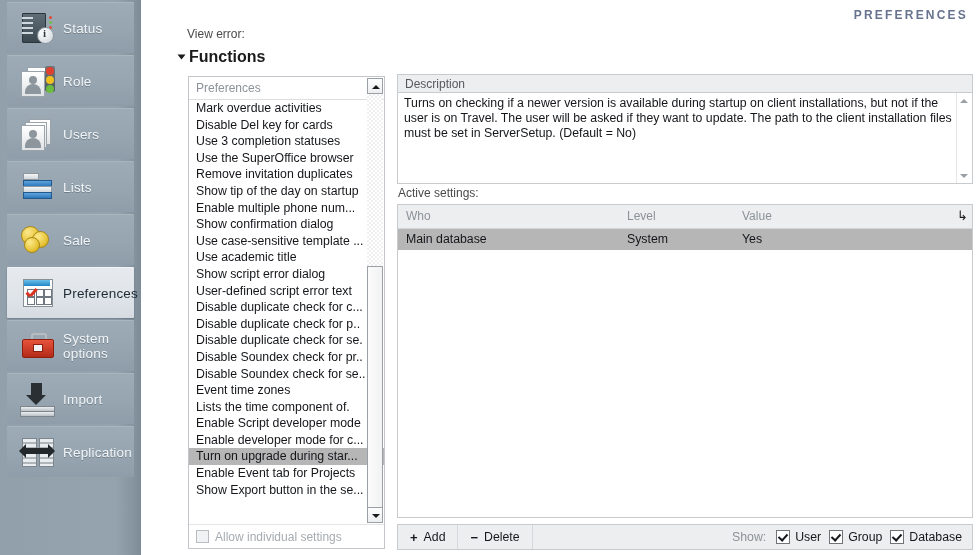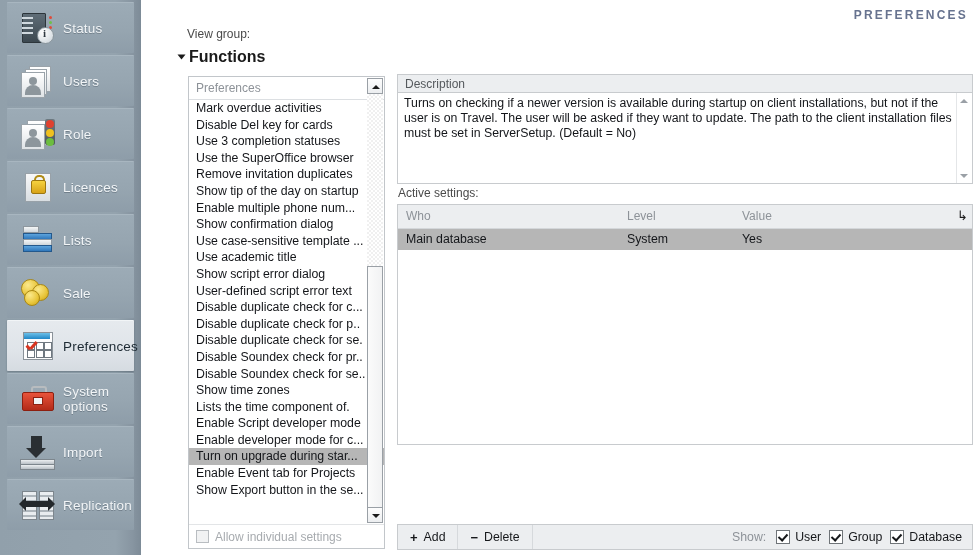--- a/index.html
+++ b/index.html
@@ -132,21 +132,21 @@
   .desc-head span{position:absolute;left:7px;top:2px;font-size:12px;color:#55595d;}
   .descbox{position:absolute;left:256px;top:92px;width:576px;height:92px;border:1px solid #c8cbce;box-sizing:border-box;background:#fff;}
   .desctext{position:absolute;left:6px;top:3px;right:20px;font-size:12.3px;color:#14161a;line-height:15.2px;}
   .descsb{position:absolute;right:0;top:0;width:15px;bottom:0;background:#fff;border-left:1px solid #e4e6e8;}
   .descsb .sbbtn{width:15px;height:15px;border:none;background:none;}
   .descsb .sbbtn i{left:3px;top:6px;border-left:4px solid transparent;border-right:4px solid transparent;}
   .descsb .sbbtn.up i{border-bottom:4px solid #9aa0a6;}
   .descsb .sbbtn.dn i{border-top:4px solid #9aa0a6;}
 
   .active-label{position:absolute;left:257px;top:186px;font-size:12px;color:#4a4a4a;}
-  .grid{position:absolute;left:256px;top:204px;width:576px;height:241px;border:1px solid #c8cbce;box-sizing:border-box;background:#fff;}
+  .grid{position:absolute;left:256px;top:204px;width:576px;height:314px;border:1px solid #c8cbce;box-sizing:border-box;background:#fff;}
   .grid-head{height:23px;background:#eceef0;border-bottom:1px solid #d4d7da;display:flex;align-items:center;position:relative;}
   .grid-head .col{font-size:12px;color:#8d9298;position:absolute;top:4px;}
   .grid-head .sort{position:absolute;right:4px;top:3px;font-size:13px;color:#1b1b1b;}
   .grid-row{height:21px;display:flex;align-items:center;position:relative;cursor:default;}
   .grid-row.sel{background:#b6b6b6;}
   .grid-row .cell{font-size:12.3px;color:#14161a;position:absolute;top:3px;}
 
   .footerbar{position:absolute;left:256px;top:524px;width:576px;height:26px;background:#eceef0;border:1px solid #c8cbce;box-sizing:border-box;display:flex;align-items:center;}
   .fbtn{display:flex;align-items:center;height:100%;padding:0 12px;font-size:12.3px;color:#16181b;border-right:1px solid #d6d9dc;cursor:default;}
   .fbtn .pm{font-weight:bold;margin-right:6px;font-size:13px;}
@@ -173,58 +173,50 @@
         <span class="ln" style="top:16px"></span>
           <span class="dotr" style="top:15px"></span>
         <span class="ln" style="top:21px"></span>
           <span class="dotg" style="top:20px"></span>
         <span class="ic info"></span>
       </span>
       <span class="nav-label">Status</span>
     </div>
 
     <div class="nav-item">
+      <span class="nav-icon i-role">
+        <span class="ic card" style="left:8px;top:3px;width:20px;height:24px;"></span>
+        <span class="ic card" style="left:2px;top:7px;width:22px;height:24px;">
+          <span class="pers">
+              <span class="hd"></span>
+              <span class="bd"></span>
+            </span>
+        </span>
+        <span class="light"></span>
+          <span class="l1"></span>
+          <span class="l2"></span>
+          <span class="l3"></span>
+      </span>
+      <span class="nav-label">Role</span>
+    </div>
+
+    <div class="nav-item">
       <span class="nav-icon i-users">
         <span class="ic card c1"></span>
         <span class="ic card c2"></span>
         <span class="ic card c3">
           <span class="pers">
               <span class="hd"></span>
               <span class="bd"></span>
             </span>
         </span>
       </span>
       <span class="nav-label">Users</span>
     </div>
 
-    <div class="nav-item">
-      <span class="nav-icon i-role">
-        <span class="ic card" style="left:8px;top:3px;width:20px;height:24px;"></span>
-        <span class="ic card" style="left:2px;top:7px;width:22px;height:24px;">
-          <span class="pers">
-              <span class="hd"></span>
-              <span class="bd"></span>
-            </span>
-        </span>
-        <span class="light"></span>
-          <span class="l1"></span>
-          <span class="l2"></span>
-          <span class="l3"></span>
-      </span>
-      <span class="nav-label">Role</span>
-    </div>
-
-    <div class="nav-item">
-      <span class="nav-icon i-lic">
-        <span class="ic box"></span>
-          <span class="ic sh"></span>
-          <span class="ic lock"></span>
-      </span>
-      <span class="nav-label">Licences</span>
-    </div>
 
     <div class="nav-item">
       <span class="nav-icon i-lists">
         <span class="ic row" style="top:3px;width:14px"></span>
         <span class="ic row blue" style="top:10px"></span>
         <span class="ic row" style="top:16px"></span>
         <span class="ic row blue" style="top:22px"></span>
       </span>
       <span class="nav-label">Lists</span>
     </div>
@@ -279,21 +271,21 @@
         <span class="ic arrow2"></span>
       </span>
       <span class="nav-label">Replication</span>
     </div>
   </div>
 
   <div class="main">
 
     <div class="page-title">PREFERENCES</div>
 
-    <div class="view-group-label">View group:</div>
+    <div class="view-group-label">View error:</div>
 
     <div class="functions-row">
       <span class="tri"></span>
       <span class="functions-label">Functions</span>
     </div>
 
     <div class="listpanel">
       <div class="list-head">
         <span class="ttl">Preferences</span>
         <span class="sortglyph">↳</span>
@@ -310,21 +302,21 @@
         <div class="opt">Show confirmation dialog</div>
         <div class="opt">Use case-sensitive template ...</div>
         <div class="opt">Use academic title</div>
         <div class="opt">Show script error dialog</div>
         <div class="opt">User-defined script error text</div>
         <div class="opt">Disable duplicate check for c...</div>
         <div class="opt">Disable duplicate check for p..</div>
         <div class="opt">Disable duplicate check for se.</div>
         <div class="opt">Disable Soundex check for pr..</div>
         <div class="opt">Disable Soundex check for se..</div>
-        <div class="opt">Show time zones</div>
+        <div class="opt">Event time zones</div>
         <div class="opt">Lists the time component of.</div>
         <div class="opt">Enable Script developer mode</div>
         <div class="opt">Enable developer mode for c...</div>
         <div class="opt sel">Turn on upgrade during star...</div>
         <div class="opt">Enable Event tab for Projects</div>
         <div class="opt">Show Export button in the se...</div>
       </div>
 
       <div class="vsb">
         <div class="track"></div>

